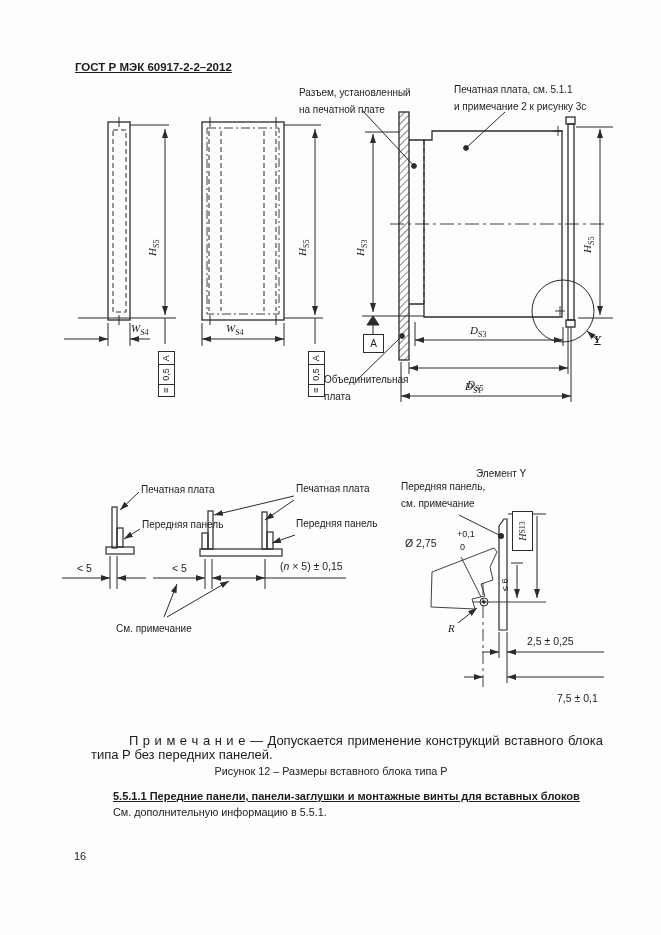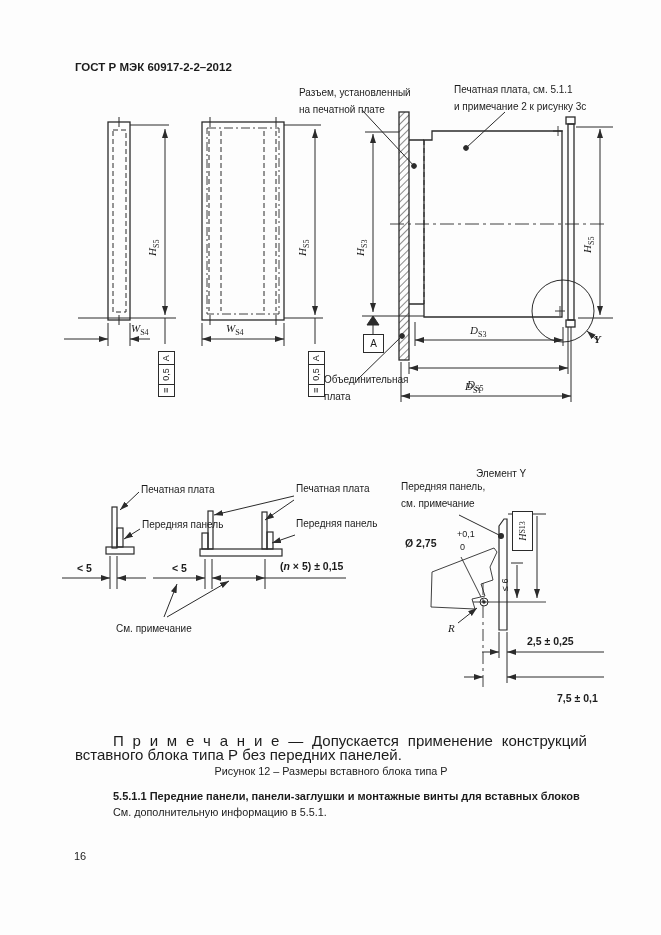--- a/index.html
+++ b/index.html
@@ -2,33 +2,33 @@
 <html><head>
 <meta charset="utf-8">
 <style>
   html,body{margin:0;padding:0;}
   body{
     width:661px;height:935px;position:relative;background:#fdfdfd;
     font-family:"Liberation Sans",sans-serif;color:#1c1c1c;overflow:hidden;
   }
   .abs{position:absolute;}
   .lbl{font-size:10px;line-height:17px;white-space:pre-line;}
-  .bold{font-weight:bold;}
+  .bold{font-weight:bold;text-decoration:underline;}
   .rot{transform:rotate(-90deg);transform-origin:0 0;position:absolute;white-space:nowrap;}
   .dimlbl{font-size:11px;font-family:"Liberation Serif",serif;font-style:italic;white-space:nowrap;}
   .dimlbl sub{font-size:8px;font-style:normal;}
   .small{font-size:9px;}
   .fcf{display:flex;height:15px;border:1.2px solid #2b2b2b;background:#fff;font-size:9px;line-height:13px;}
   .fcf>div{padding:0 3px;border-right:1.2px solid #2b2b2b;display:flex;align-items:center;justify-content:center;}
   .fcf>div:last-child{border-right:none;}
   .box{border:1.2px solid #2b2b2b;display:flex;align-items:center;justify-content:center;font-size:10px;background:#fff;}
-  .note{font-size:15px;line-height:13.5px;text-align:justify;}
+  .note{font-size:13px;line-height:13.5px;text-align:justify;margin-left:16px;}
   .center{text-align:center;}
   svg{position:absolute;left:0;top:0;}
-  .boldnum{font-size:10.5px;font-weight:bold;white-space:nowrap;}
+  .boldnum{font-size:10.5px;font-weight:normal;white-space:nowrap;}
 </style>
 </head>
 <body>
 
 <svg width="661" height="935" viewBox="0 0 661 935">
   <defs>
     <marker id="ae" markerWidth="11" markerHeight="8" refX="9" refY="3" orient="auto" markerUnits="userSpaceOnUse">
       <path d="M0,0 L9,3 L0,6 Z" fill="#2b2b2b"></path>
     </marker>
     <marker id="as" markerWidth="11" markerHeight="8" refX="9" refY="3" orient="auto-start-reverse" markerUnits="userSpaceOnUse">

